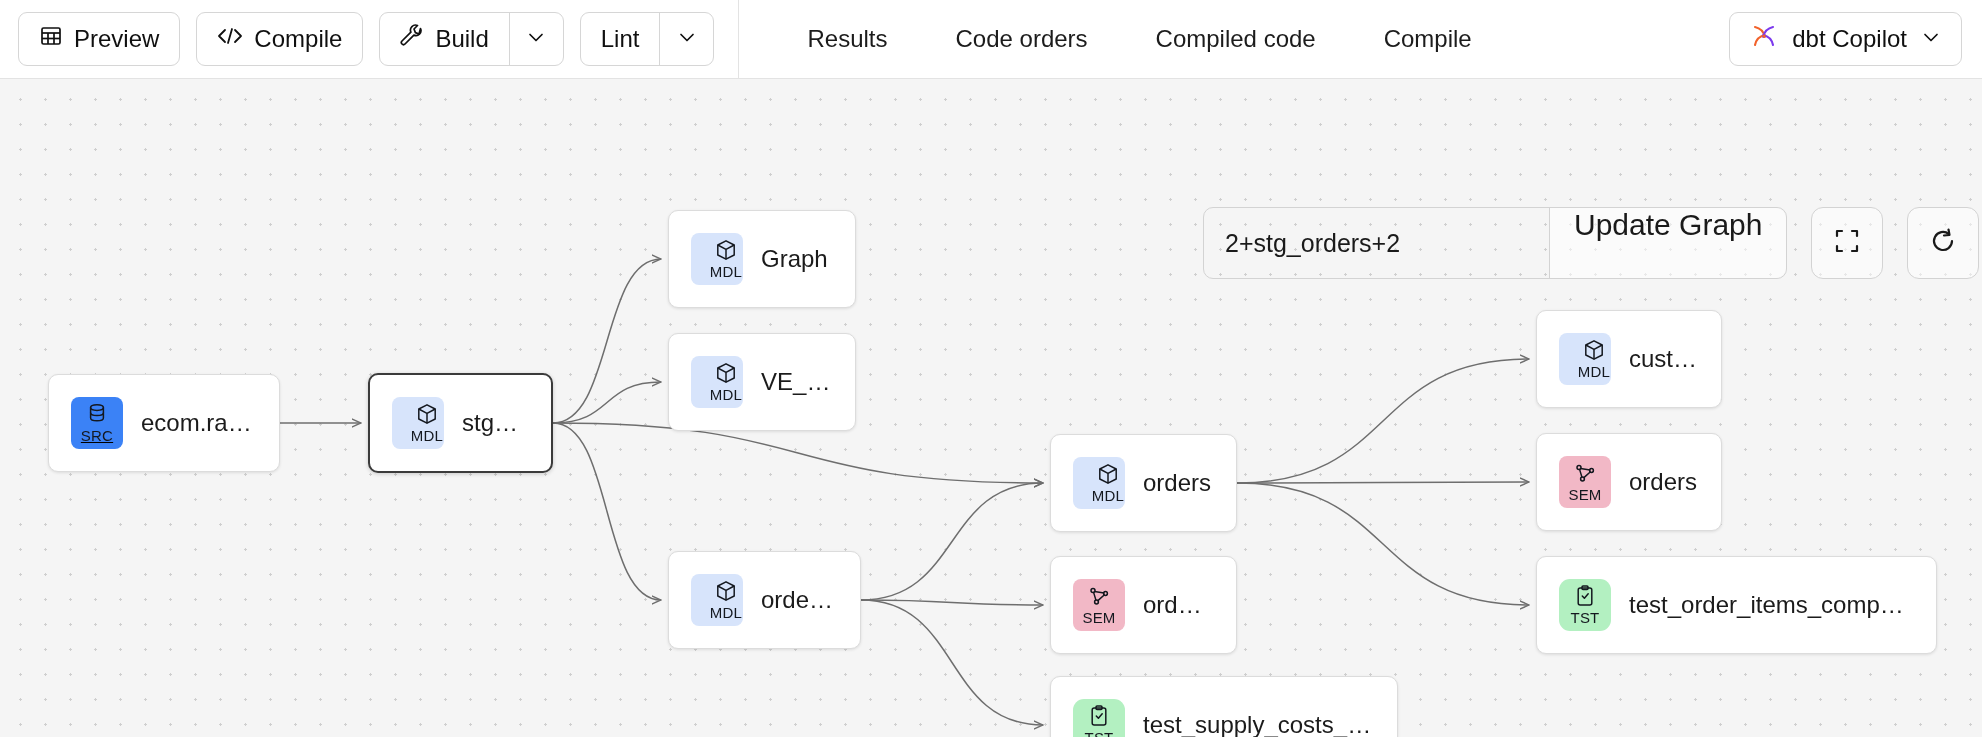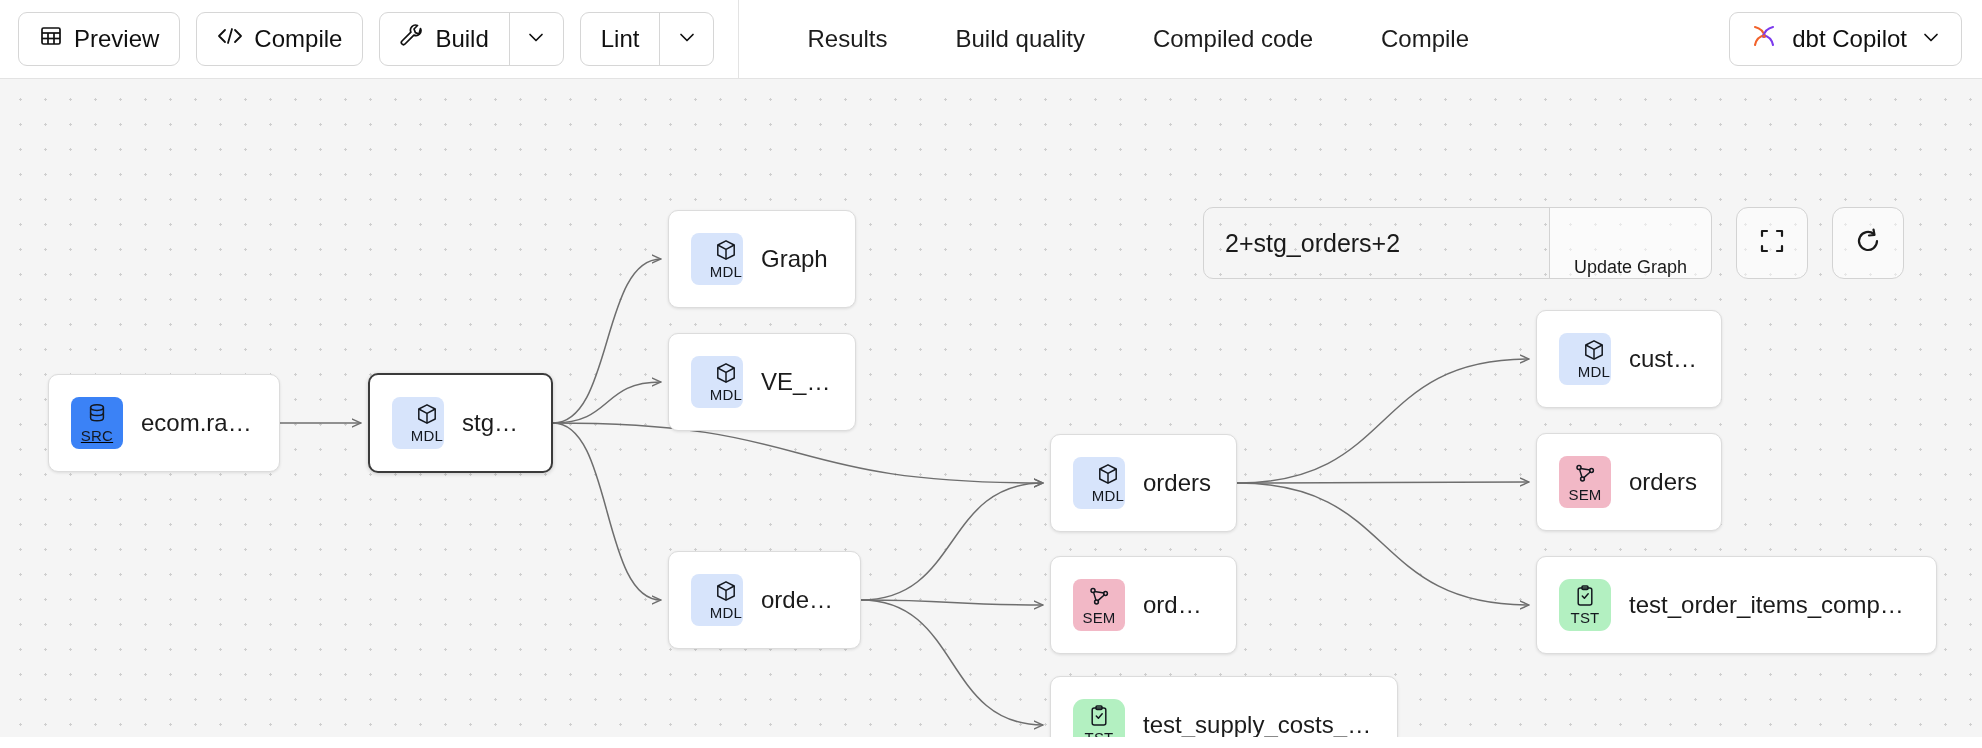--- a/index.html
+++ b/index.html
@@ -153,25 +153,25 @@
     font-size: 25px;
     color: #1a1a1a;
     border: none;
     outline: none;
     background: transparent;
     font-family: "Liberation Sans", sans-serif;
     cursor: text;
   }
   .update-graph-btn {
     display: flex;
-    align-items: flex-end;
+    align-items: flex-start;
     justify-content: center;
     padding: 0 24px;
     border-left: 1px solid #d3d3d3;
-    font-size: 18px;
+    font-size: 30px;
     color: #1a1a1a;
     background: rgba(255,255,255,0.55);
     border-radius: 0 10px 10px 0;
     cursor: pointer;
     white-space: nowrap;
   }
   .icon-btn {
     width: 72px; height: 72px;
     margin-left: 24px;
     border: 1px solid #d3d3d3;
@@ -301,21 +301,21 @@
     </div>
   </div>
 
   <div class="vdivider"></div>
 
   <div class="tabs">
     <div class="tab">
       <span>Results</span>
     </div>
     <div class="tab">
-      <span>Build quality</span>
+      <span>Code orders</span>
     </div>
     <div class="tab">
       <span>Compiled code</span>
     </div>
     <div class="tab active">
       <span>Compile</span>
     </div>
   </div>
 
   <div class="topbar-right">

